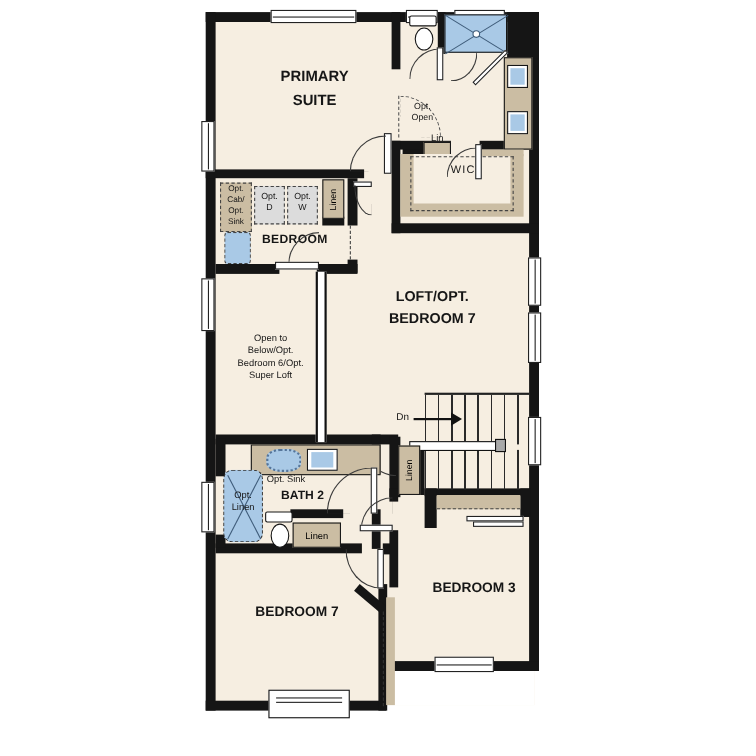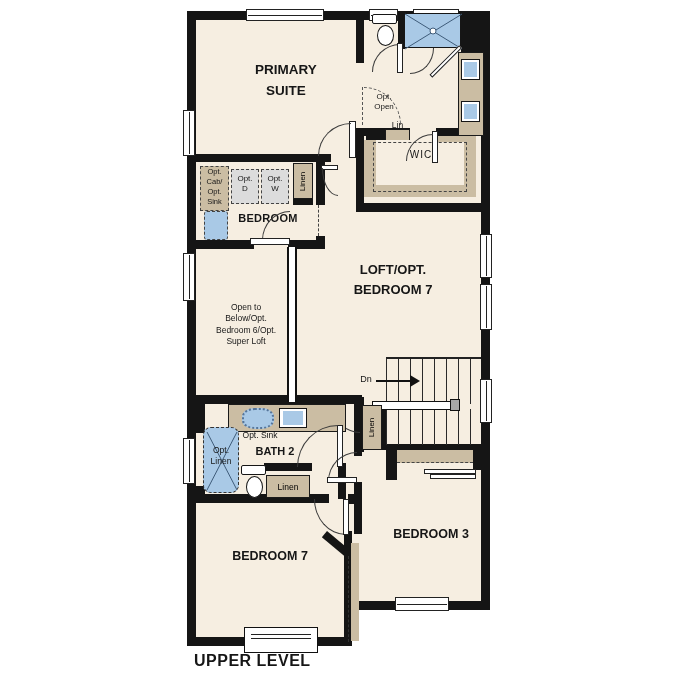--- a/index.html
+++ b/index.html
@@ -229,15 +229,14 @@
   <div class="leaf" style="left:327px;top:477px;width:30px;height:6px;"></div>
   <div class="arc bl" style="left:314px;top:499px;width:32px;height:36px;"></div>
   <div class="leaf" style="left:343px;top:499px;width:6px;height:36px;"></div>
 
   <div class="lbl bold" style="left:234px;top:60px;width:104px;font-size:13.5px;line-height:1.55;">
     <span>PRIMARY</span><br><span>SUITE</span>
   </div>
   <div class="lbl bold" style="left:212px;top:548px;width:116px;font-size:12.5px;">BEDROOM 7</div>
   <div class="lbl bold" style="left:372px;top:526px;width:118px;font-size:12.5px;text-align:center;">BEDROOM 3</div>
 
-  <div class="lbl bold" style="left:194px;top:651px;width:160px;font-size:16px;text-align:left;letter-spacing:0.5px;">UPPER LEVEL</div>
 
 </div>
 
 </body></html>

